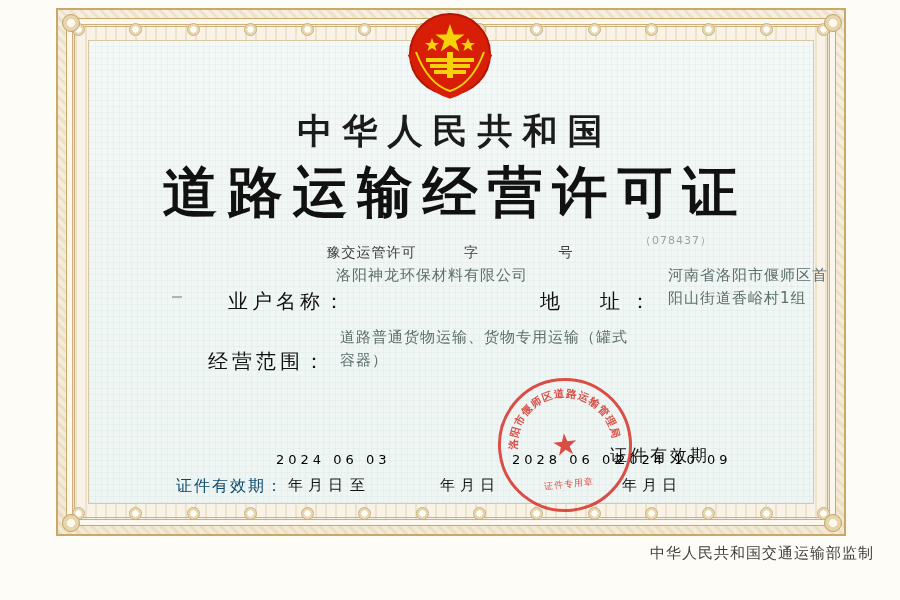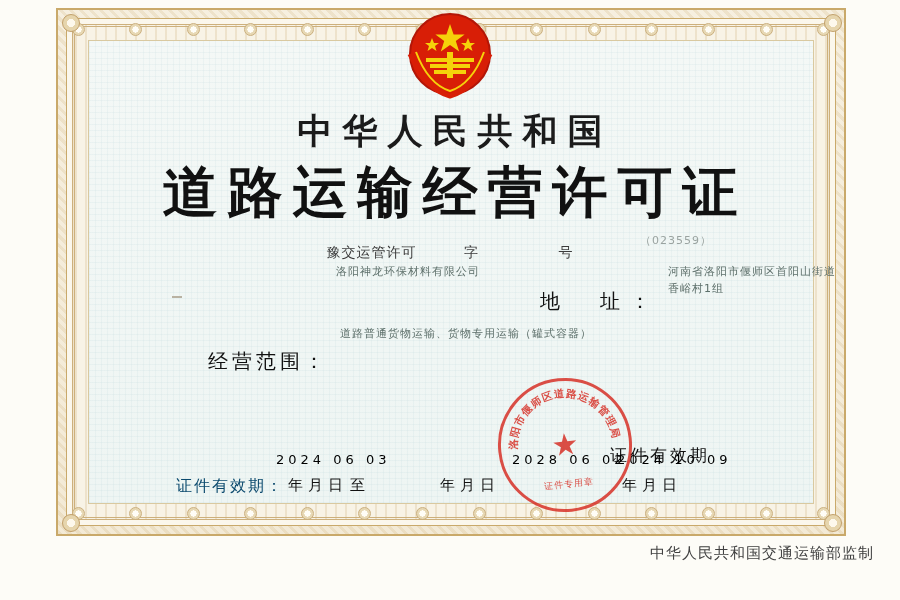--- a/index.html
+++ b/index.html
@@ -172,21 +172,21 @@
     font-size: 20px;
     color: #111;
     letter-spacing: 4px;
   }
   .label-name { left: 228px; top: 288px; }
   .label-addr { left: 540px; top: 288px; letter-spacing: 10px; }
   .label-scope { left: 208px; top: 348px; }
 
   .value {
     position: absolute;
-    font-size: 11px;
+    font-size: 15px;
     color: #5d6f6a;
     letter-spacing: 1px;
     line-height: 1.5;
   }
   .value-name { left: 336px; top: 264px; }
   .value-addr { left: 668px; top: 264px; width: 170px; }
   .value-scope { left: 340px; top: 326px; width: 300px; }
 
   .issuer-label {
     position: absolute;
@@ -356,28 +356,29 @@
       <rect x="38" y="68" width="32" height="4" fill="#f5d20a"></rect>
       <rect x="51" y="50" width="6" height="26" fill="#f5d20a"></rect>
       <path d="M14,52 Q30,88 54,94 Q78,88 94,52" fill="none" stroke="#d81e06" stroke-width="5"></path>
       <path d="M20,50 Q32,82 54,89 Q76,82 88,50" fill="none" stroke="#f5d20a" stroke-width="2"></path>
     </svg>
   </div>
 
   <div class="title-small">中华人民共和国</div>
   <div class="title-main">道路运输经营许可证</div>
 
-  <div class="doc-code">（023559）</div>
+  <div class="doc-code">（078437）</div>
 
   <div class="serial-row">
     <span class="sn-label">豫交运管许可</span>
     <span class="sn-zi">字</span>
     <span class="sn-hao">号</span>
   </div>
 
+  <div class="row label-name">业户名称：</div>
   <div class="value value-name">洛阳神龙环保材料有限公司</div>
 
   <div class="row label-addr">地　址：</div>
   <div class="value value-addr">河南省洛阳市偃师区首阳山街道香峪村1组</div>
 
   <div class="row label-scope">经营范围：</div>
   <div class="value value-scope">道路普通货物运输、货物专用运输（罐式容器）</div>
 
   <div class="issuer-label">证件有效期</div>
 

